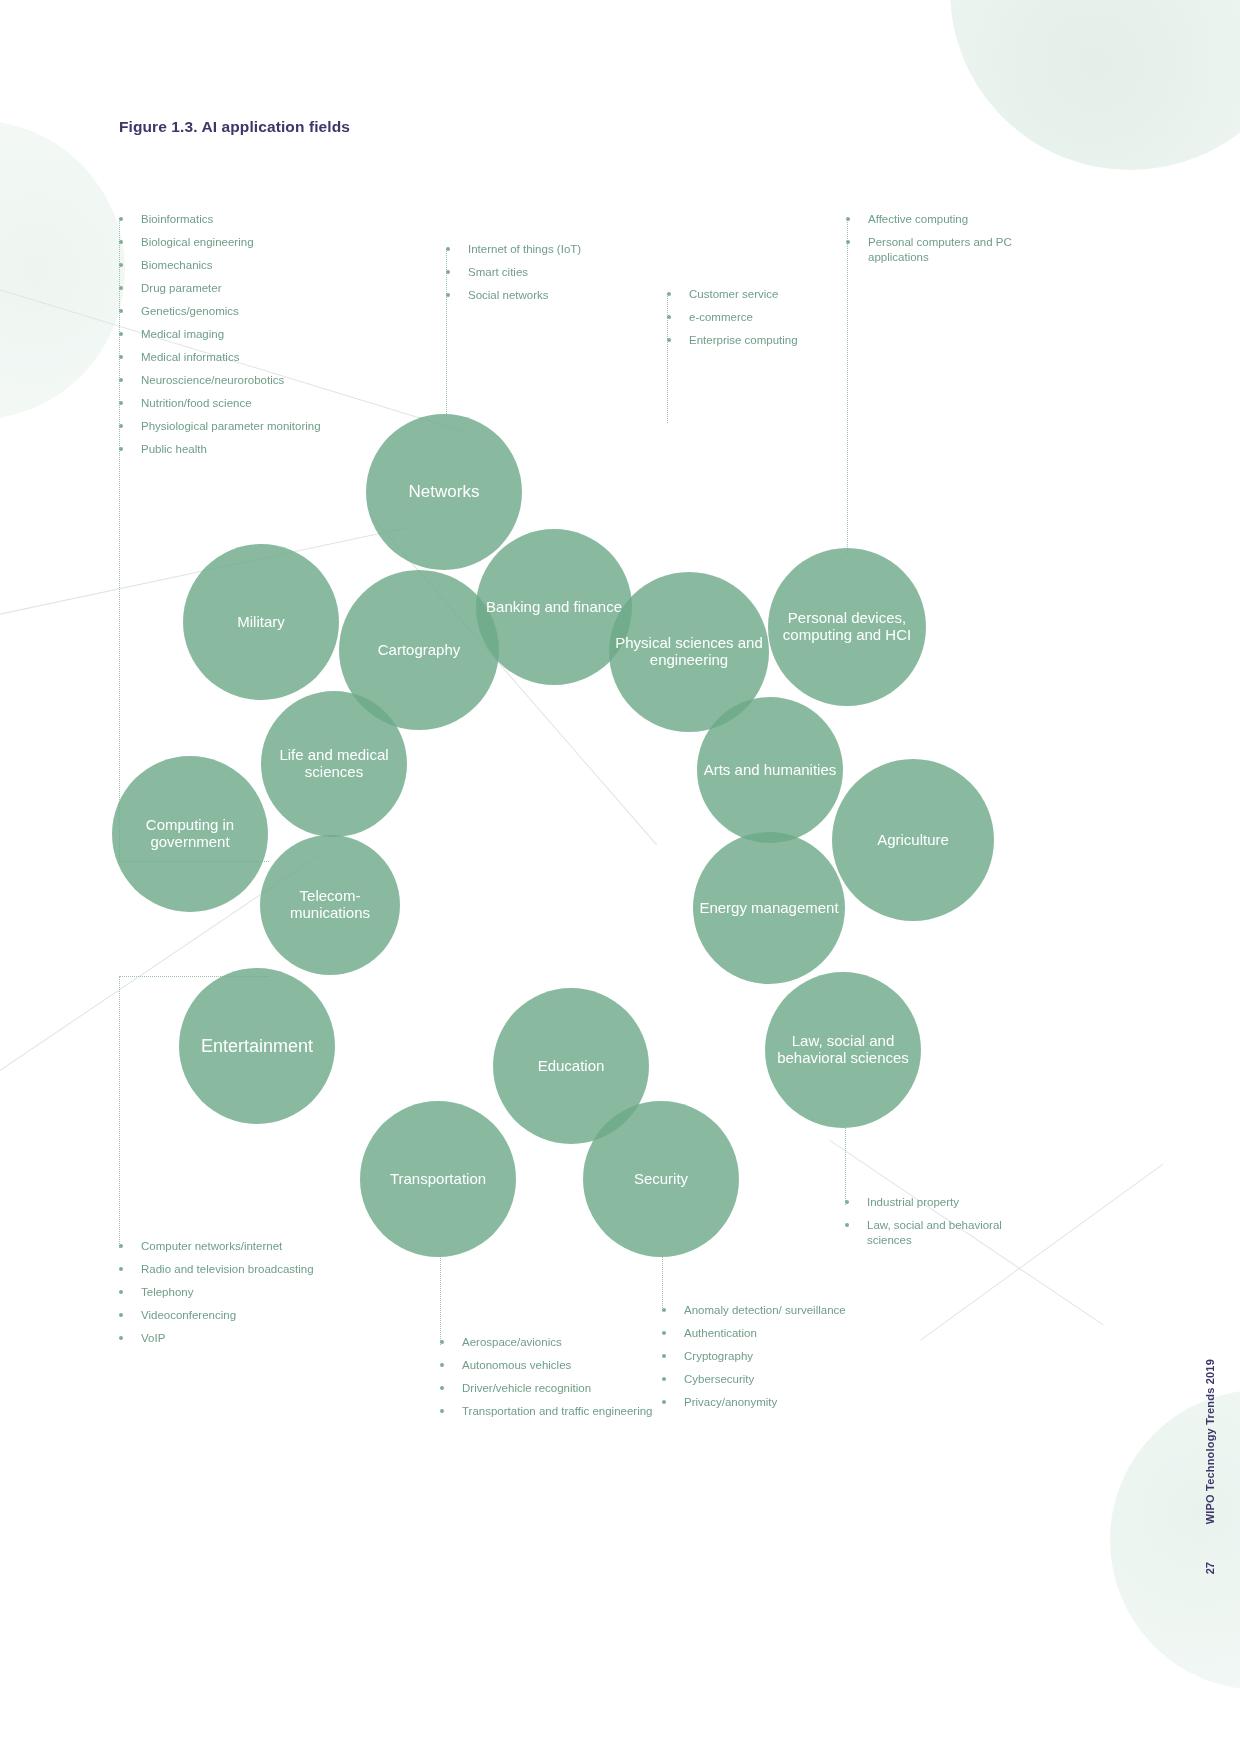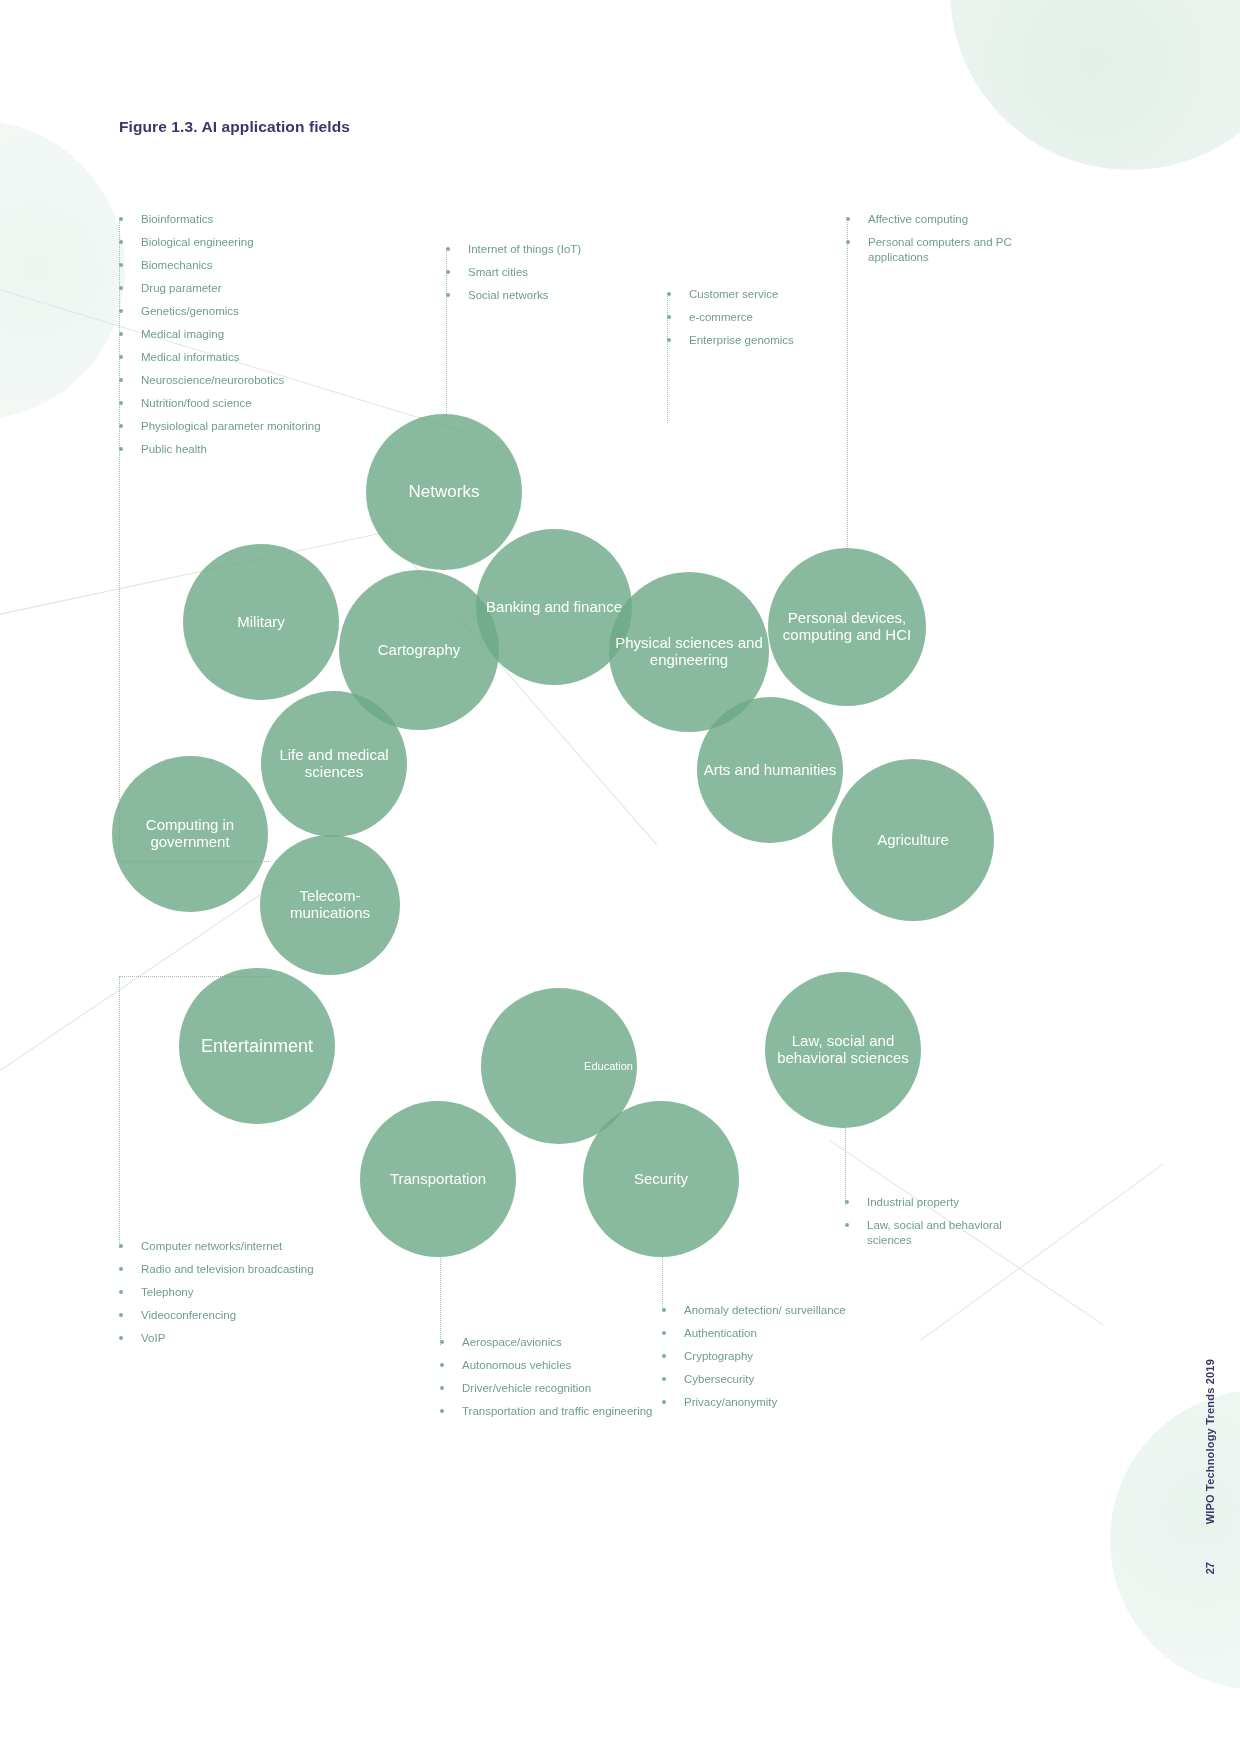--- a/index.html
+++ b/index.html
@@ -112,24 +112,27 @@
     </div>
     <div class="bubble" style="left: 112px; top: 756px; width: 156px; height: 156px; font-size: 15px;">
       <span>Computing in government</span>
     </div>
     <div class="bubble" style="left: 832px; top: 759px; width: 162px; height: 162px; font-size: 15px;">
       <span>Agriculture</span>
     </div>
     <div class="bubble" style="left: 260px; top: 835px; width: 140px; height: 140px; font-size: 15px;">
       <span>Telecom-munications</span>
     </div>
+    <div class="bubble" style="left: 693px; top: 832px; width: 152px; height: 152px; font-size: 15px;">
+      <span>Energy management</span>
+    </div>
     <div class="bubble" style="left: 179px; top: 968px; width: 156px; height: 156px; font-size: 18px;">
       <span>Entertainment</span>
     </div>
-    <div class="bubble" style="left: 481px; top: 988px; width: 156px; height: 156px; font-size: 11px; justify-content: flex-end;">
+    <div class="bubble" style="left: 493px; top: 988px; width: 156px; height: 156px; font-size: 15px;">
       <span>Education</span>
     </div>
     <div class="bubble" style="left: 765px; top: 972px; width: 156px; height: 156px; font-size: 15px;">
       <span>Law, social and behavioral sciences</span>
     </div>
     <div class="bubble" style="left: 360px; top: 1101px; width: 156px; height: 156px; font-size: 15px;">
       <span>Transportation</span>
     </div>
     <div class="bubble" style="left: 583px; top: 1101px; width: 156px; height: 156px; font-size: 15px;">
       <span>Security</span>
@@ -152,21 +155,21 @@
 
 <div class="bullet-list" id="list-networks" style="left:446px;top:242px;width:260px;">
     <div class="bullet-item"><span class="dot"></span><span>Internet of things (IoT)</span></div>
     <div class="bullet-item"><span class="dot"></span><span>Smart cities</span></div>
     <div class="bullet-item"><span class="dot"></span><span>Social networks</span></div>
   </div>
 
 <div class="bullet-list" id="list-business" style="left:667px;top:287px;width:240px;">
     <div class="bullet-item"><span class="dot"></span><span>Customer service</span></div>
     <div class="bullet-item"><span class="dot"></span><span>e-commerce</span></div>
-    <div class="bullet-item"><span class="dot"></span><span>Enterprise genomics</span></div>
+    <div class="bullet-item"><span class="dot"></span><span>Enterprise computing</span></div>
   </div>
 
 <div class="bullet-list" id="list-personal-devices-computing-and-hci" style="left:846px;top:212px;width:180px;">
     <div class="bullet-item"><span class="dot"></span><span>Affective computing</span></div>
     <div class="bullet-item"><span class="dot"></span><span>Personal computers and PC applications</span></div>
   </div>
 
 <div class="bullet-list" id="list-telecommunications" style="left:119px;top:1239px;width:230px;">
     <div class="bullet-item"><span class="dot"></span><span>Computer networks/internet</span></div>
     <div class="bullet-item"><span class="dot"></span><span>Radio and television broadcasting</span></div>

